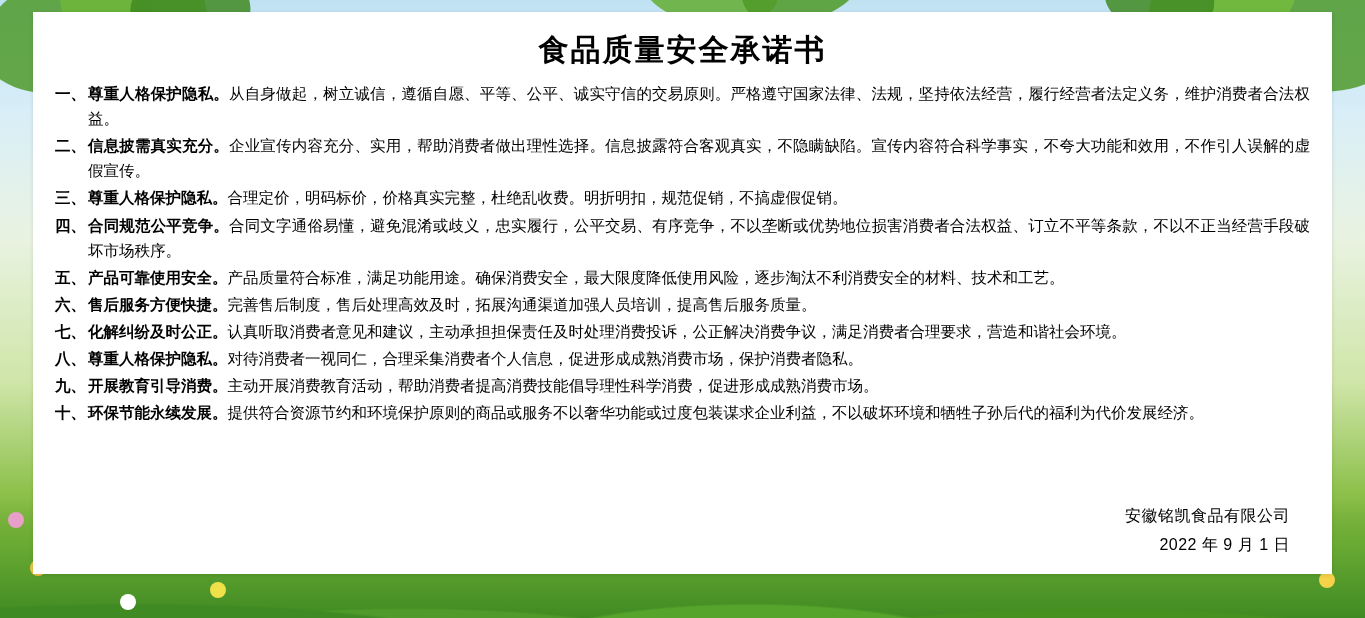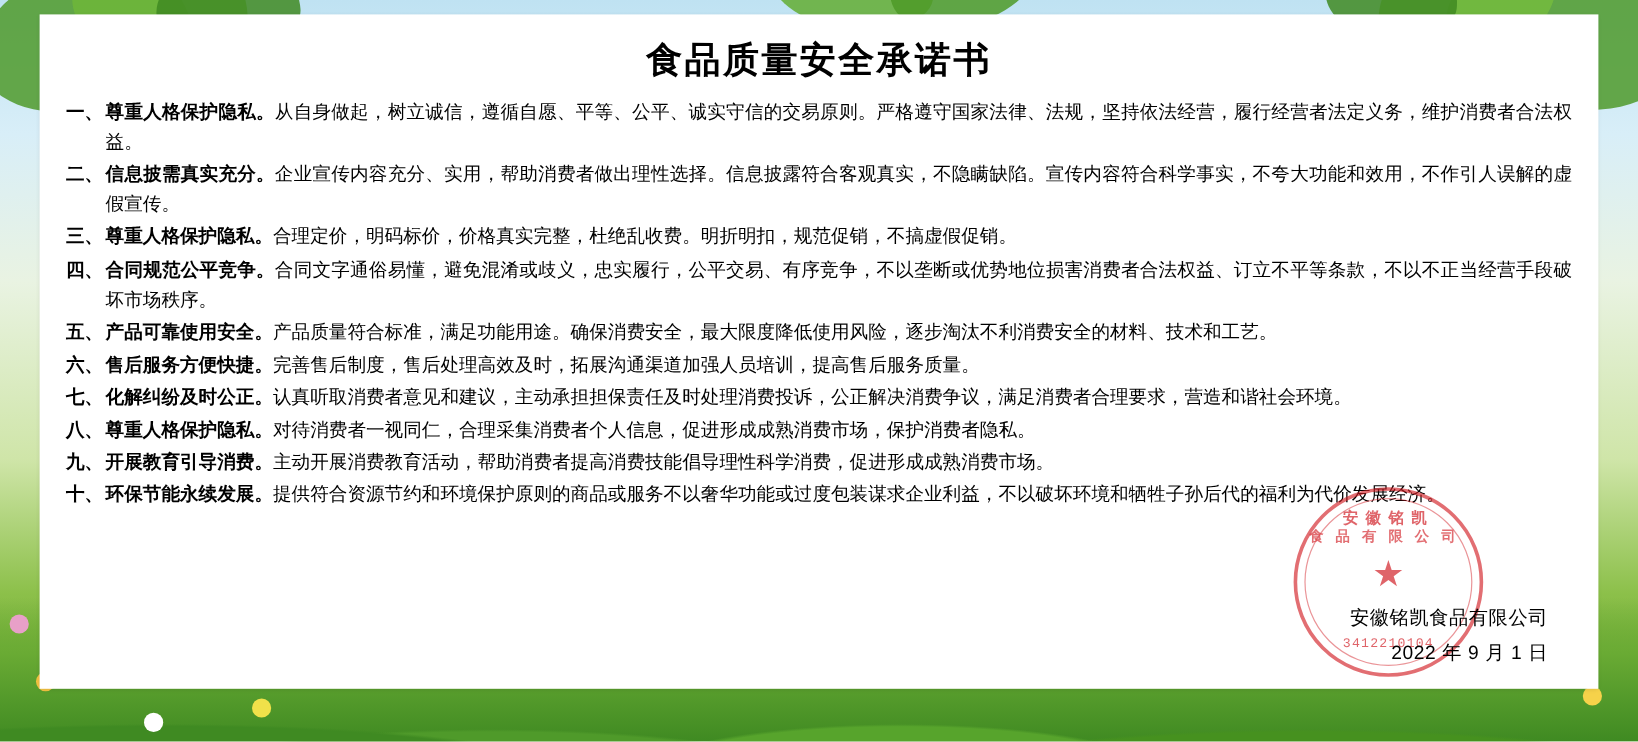--- a/index.html
+++ b/index.html
@@ -266,27 +266,20 @@
         <span class="body"><span class="head">开展教育引导消费。</span><span>主动开展消费教育活动，帮助消费者提高消费技能倡导理性科学消费，促进形成成熟消费市场。</span></span>
       </div>
 
       <div class="clause">
         <span class="num">十、</span>
         <span class="body"><span class="head">环保节能永续发展。</span><span>提供符合资源节约和环境保护原则的商品或服务不以奢华功能或过度包装谋求企业利益，不以破坏环境和牺牲子孙后代的福利为代价发展经济。</span></span>
       </div>
 
     </div>
 
-    <div class="seal">
-      <div class="ring"></div>
-      <div class="arc">安徽铭凯</div>
-      <div class="arc2">食品有限公司</div>
-      <div class="star">★</div>
-      <div class="code">3412210104</div>
-    </div>
 
     <div class="sign">
       <div class="company">安徽铭凯食品有限公司</div>
       <div class="date">2022 年 9 月 1 日</div>
     </div>
 
   </div>
 </div>
 
 </body></html>

